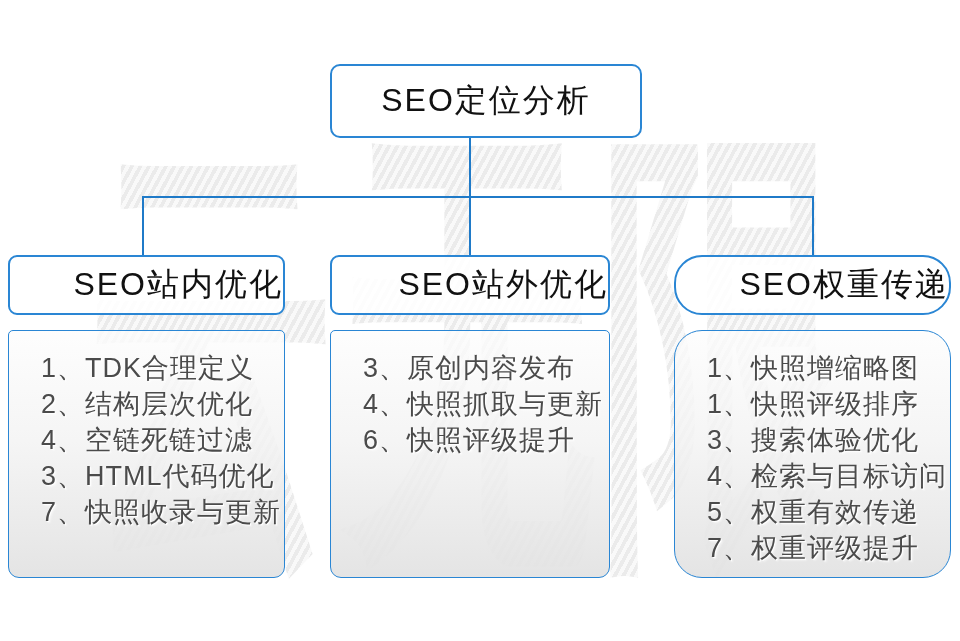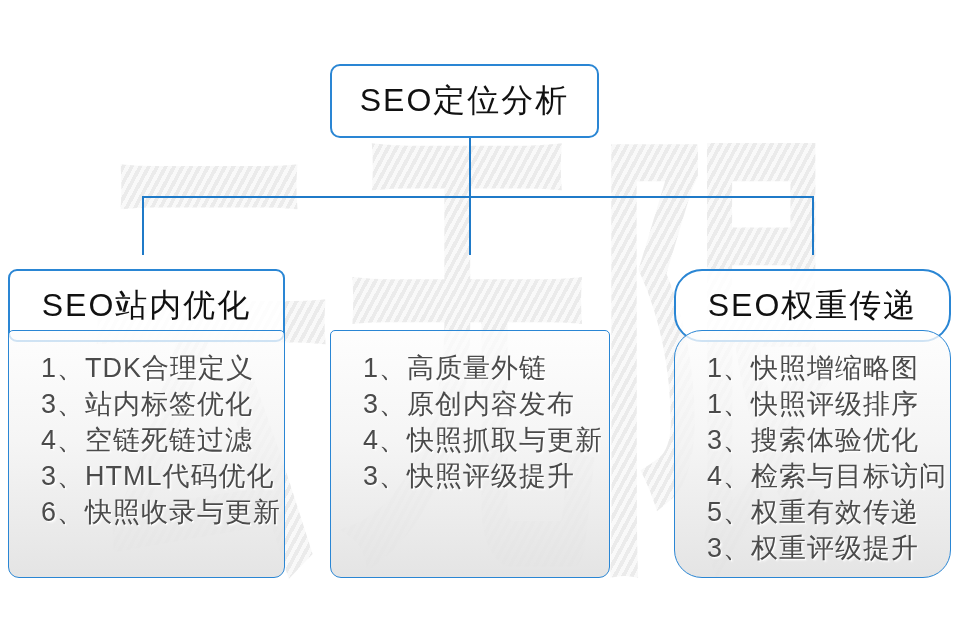--- a/index.html
+++ b/index.html
@@ -48,49 +48,49 @@
   .line.h { height: 2px; }
   #conn-v-root   { left: 469px; top: 138px; height: 59px; }
   #conn-h-main   { left: 142px; top: 196px; width: 672px; }
   #conn-v-left   { left: 142px; top: 197px; height: 58px; }
   #conn-v-mid    { left: 469px; top: 197px; height: 58px; }
   #conn-v-right  { left: 812px; top: 197px; height: 58px; }
   
   .root-box {
     position: absolute;
     left: 330px; top: 64px;
-    width: 269px; height: 74px;
+    width: 312px; height: 74px;
     background: rgba(255,255,255,0.94);
     border: 2px solid #2a86d4;
     border-radius: 10px;
     box-sizing: border-box;
     display: flex;
     align-items: center;
     justify-content: center;
     z-index: 2;
   }
   .root-box .title,
   .col-header .title {
     font-size: 32px;
     letter-spacing: 2px;
     color: #111111;
     white-space: nowrap;
   }
   
   .col-header {
     position: absolute;
-    top: 269px;
-    height: 73px;
+    top: 255px;
+    height: 60px;
     background: rgba(255,255,255,0.88);
     border: 2px solid #2a86d4;
     border-radius: 9px;
     box-sizing: border-box;
     display: flex;
     align-items: center;
-    justify-content: center;
+    justify-content: flex-end;
     z-index: 2;
   }
   .col-panel {
     position: absolute;
     top: 330px;
     height: 248px;
     background: linear-gradient(180deg,
         rgba(253,253,253,0.78) 0%,
         rgba(243,243,243,0.84) 45%,
         rgba(226,226,226,0.92) 100%);
@@ -132,43 +132,45 @@
   <div class="root-box">
     <span class="title">SEO定位分析</span>
   </div>
 
   <div id="col0-header" class="col-header">
     <span class="title">SEO站内优化</span>
   </div>
   <div id="col0-panel" class="col-panel">
     <ul>
         <li>1、TDK合理定义</li>
-        <li>3、站内标签优化</li>
+        <li>2、结构层次优化</li>
         <li>4、空链死链过滤</li>
         <li>3、HTML代码优化</li>
-        <li>6、快照收录与更新</li>
+        <li>7、快照收录与更新</li>
       </ul>
   </div>
 
+  <div id="col1-header" class="col-header">
+    <span class="title">SEO站外优化</span>
+  </div>
   <div id="col1-panel" class="col-panel">
     <ul>
-        <li>1、高质量外链</li>
         <li>3、原创内容发布</li>
         <li>4、快照抓取与更新</li>
-        <li>3、快照评级提升</li>
+        <li>6、快照评级提升</li>
       </ul>
   </div>
 
   <div id="col2-header" class="col-header">
     <span class="title">SEO权重传递</span>
   </div>
   <div id="col2-panel" class="col-panel">
     <ul>
         <li>1、快照增缩略图</li>
         <li>1、快照评级排序</li>
         <li>3、搜索体验优化</li>
         <li>4、检索与目标访问</li>
         <li>5、权重有效传递</li>
-        <li>3、权重评级提升</li>
+        <li>7、权重评级提升</li>
       </ul>
   </div>
 
 </div>
 
 </body></html>

